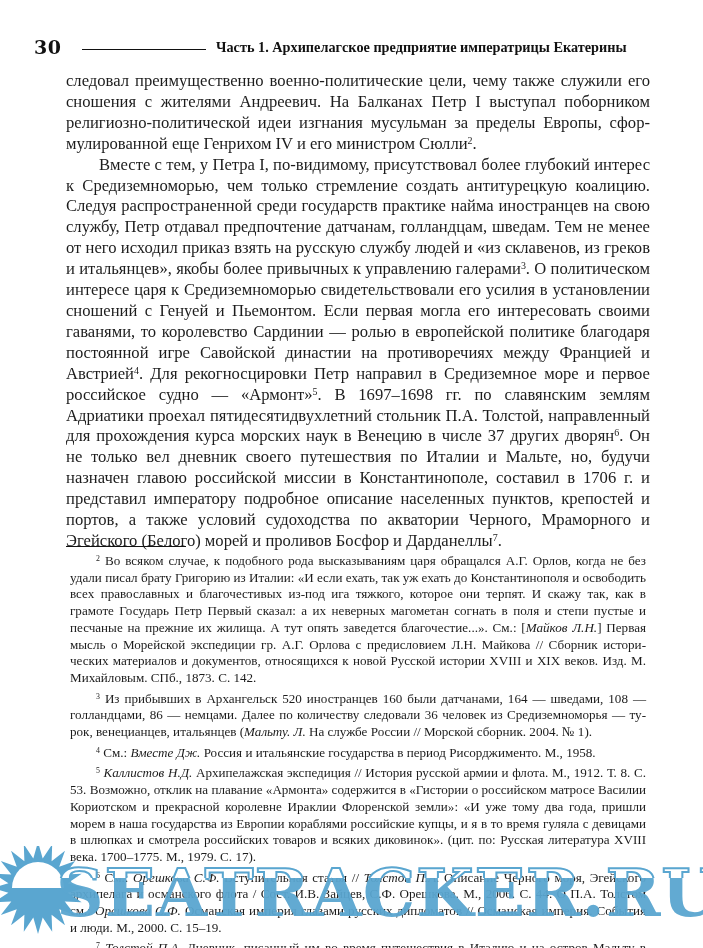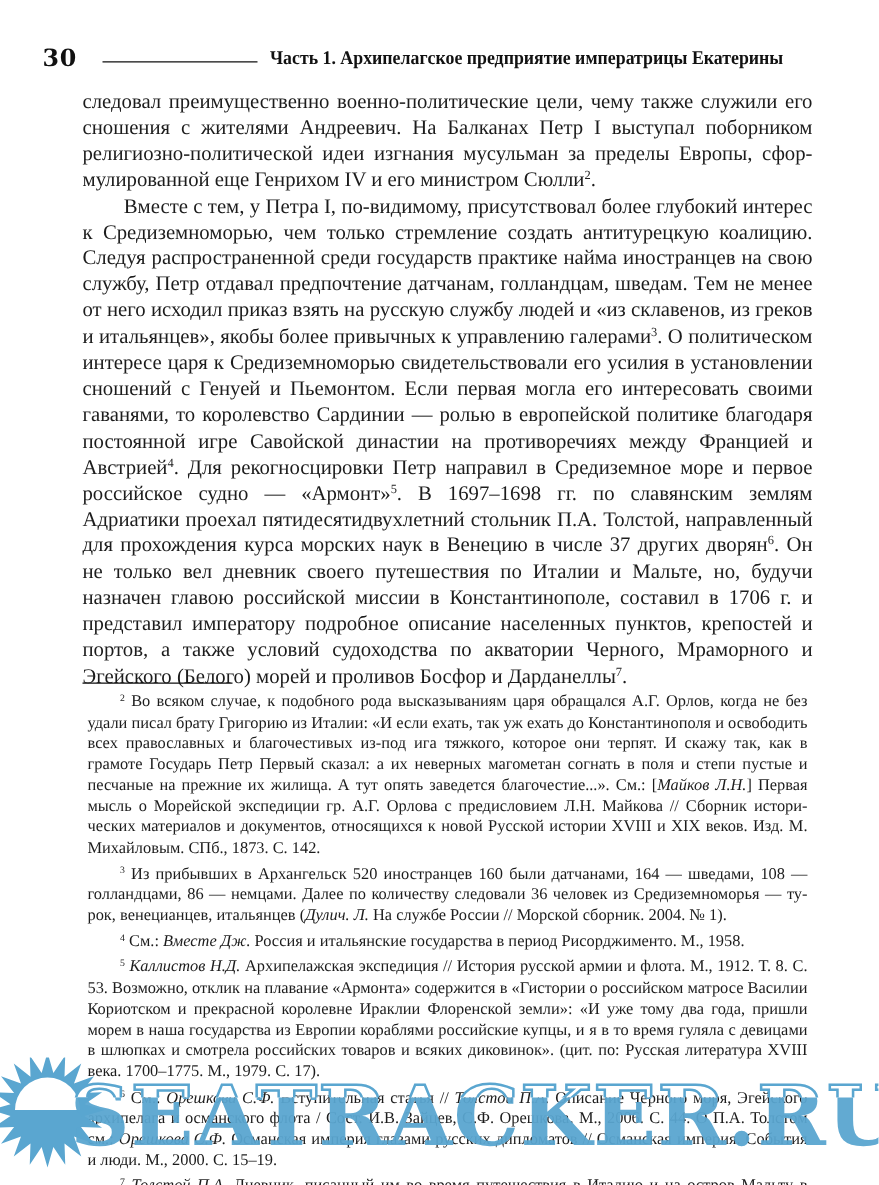--- a/index.html
+++ b/index.html
@@ -36,21 +36,21 @@
 
   <div class="body-text">
     <p><span>следовал преимущественно военно-политические цели, чему также служили его сношения с жителями Андреевич. На Балканах Петр I выступал поборником религиозно-политической идеи изгнания мусульман за пределы Европы, сфор­мулированной еще Генрихом IV и его министром Сюлли</span><sup>2</sup><span>.</span></p>
     <p class="indent"><span>Вместе с тем, у Петра I, по-видимому, присутствовал более глубокий инте­рес к Средиземноморью, чем только стремление создать антитурецкую коали­цию. Следуя распространенной среди государств практике найма иностранцев на свою службу, Петр отдавал предпочтение датчанам, голландцам, шведам. Тем не менее от него исходил приказ взять на русскую службу людей и «из склавенов, из греков и итальянцев», якобы более привычных к управлению галерами</span><sup>3</sup><span>. О по­литическом интересе царя к Средиземноморью свидетельствовали его усилия в установлении сношений с Генуей и Пьемонтом. Если первая могла его инте­ресовать своими гаванями, то королевство Сардинии — ролью в европейской политике благодаря постоянной игре Савойской династии на противоречиях между Францией и Австрией</span><sup>4</sup><span>. Для рекогносцировки Петр направил в Среди­земное море и первое российское судно — «Армонт»</span><sup>5</sup><span>. В 1697–1698 гг. по славян­ским землям Адриатики проехал пятидесятидвухлетний стольник П.А. Толстой, направленный для прохождения курса морских наук в Венецию в числе 37 дру­гих дворян</span><sup>6</sup><span>. Он не только вел дневник своего путешествия по Италии и Мальте, но, будучи назначен главою российской миссии в Константинополе, составил в 1706 г. и представил императору подробное описание населенных пунктов, кре­постей и портов, а также условий судоходства по акватории Черного, Мраморно­го и Эгейского (Белого) морей и проливов Босфор и Дарданеллы</span><sup>7</sup><span>.</span></p>
   </div>
 
   <div class="fn-rule"></div>
 
   <div class="footnotes">
     <p><sup>2</sup><span> Во всяком случае, к подобного рода высказываниям царя обращался А.Г. Орлов, когда не без удали писал брату Григорию из Италии: «И если ехать, так уж ехать до Константинополя и освобо­дить всех православных и благочестивых из-под ига тяжкого, которое они терпят. И скажу так, как в грамоте Государь Петр Первый сказал: а их неверных магометан согнать в поля и степи пустые и песчаные на прежние их жилища. А тут опять заведется благочестие...». См.: [</span><i>Майков Л.Н.</i><span>] Первая мысль о Морейской экспедиции гр. А.Г. Орлова с предисловием Л.Н. Майкова // Сборник истори­ческих материалов и документов, относящихся к новой Русской истории XVIII и XIX веков. Изд. М. Михайловым. СПб., 1873. С. 142.</span></p>
-    <p><sup>3</sup><span> Из прибывших в Архангельск 520 иностранцев 160 были датчанами, 164 — шведами, 108 — голландцами, 86 — немцами. Далее по количеству следовали 36 человек из Средиземноморья — ту­рок, венецианцев, итальянцев (</span><i>Дулич. Л.</i><span> На службе России // Морской сборник. 2004. № 1).</span></p>
+    <p><sup>3</sup><span> Из прибывших в Архангельск 520 иностранцев 160 были датчанами, 164 — шведами, 108 — голландцами, 86 — немцами. Далее по количеству следовали 36 человек из Средиземноморья — ту­рок, венецианцев, итальянцев (</span><i>Мальту. Л.</i><span> На службе России // Морской сборник. 2004. № 1).</span></p>
     <p><sup>4</sup><span> См.: </span><i>Вместе Дж.</i><span> Россия и итальянские государства в период Рисорджименто. М., 1958.</span></p>
     <p><sup>5</sup><i> Каллистов Н.Д.</i><span> Архипелажская экспедиция // История русской армии и флота. М., 1912. Т. 8. С. 53. Возможно, отклик на плавание «Армонта» содержится в «Гистории о российском матросе Василии Кориотском и прекрасной королевне Ираклии Флоренской земли»: «И уже тому два года, пришли морем в наша государства из Европии кораблями российские купцы, и я в то время гуляла с девицами в шлюпках и смотрела российских товаров и всяких диковинок». (цит. по: Русская лите­ратура XVIII века. 1700–1775. М., 1979. С. 17).</span></p>
     <p><sup>6</sup><span> См.: </span><i>Орешкова С.Ф.</i><span> Вступительная статья // </span><i>Толстой П.А.</i><span> Описание Черного моря, Эгейского архипелага и османского флота / Сост. И.В. Зайцев, С.Ф. Орешкова. М., 2006. С. 44. О П.А. Толстом см.: </span><i>Орешкова С.Ф.</i><span> Османская империя глазами русских дипломатов // Османская империя. Собы­тия и люди. М., 2000. С. 15–19.</span></p>
     <p><sup>7</sup><i> Толстой П.А.</i><span> Дневник, писанный им во время путешествия в Италию и на остров Мальту в 1697–1698 гг. // Русский архив. 1888. Кн. 1. Вып. 2; </span><i>Он же.</i><span> Описание Черного моря, Эгейского архипелага и османского флота. См. также: Русский посол в Стамбуле. Петр Андреевич Толстой и его описание Османской империи начала XVIII в. / Сост., вступ. ст., коммент. М.Р. Аруновой, С.Ф. Орешковой. М., 1985.</span></p>
   </div>
 
   <svg class="watermark" viewBox="0 0 703 102" width="703" height="102">
     <defs>
       <clipPath id="wm-bottom">
           <rect x="0" y="32" width="703" height="70"></rect>

